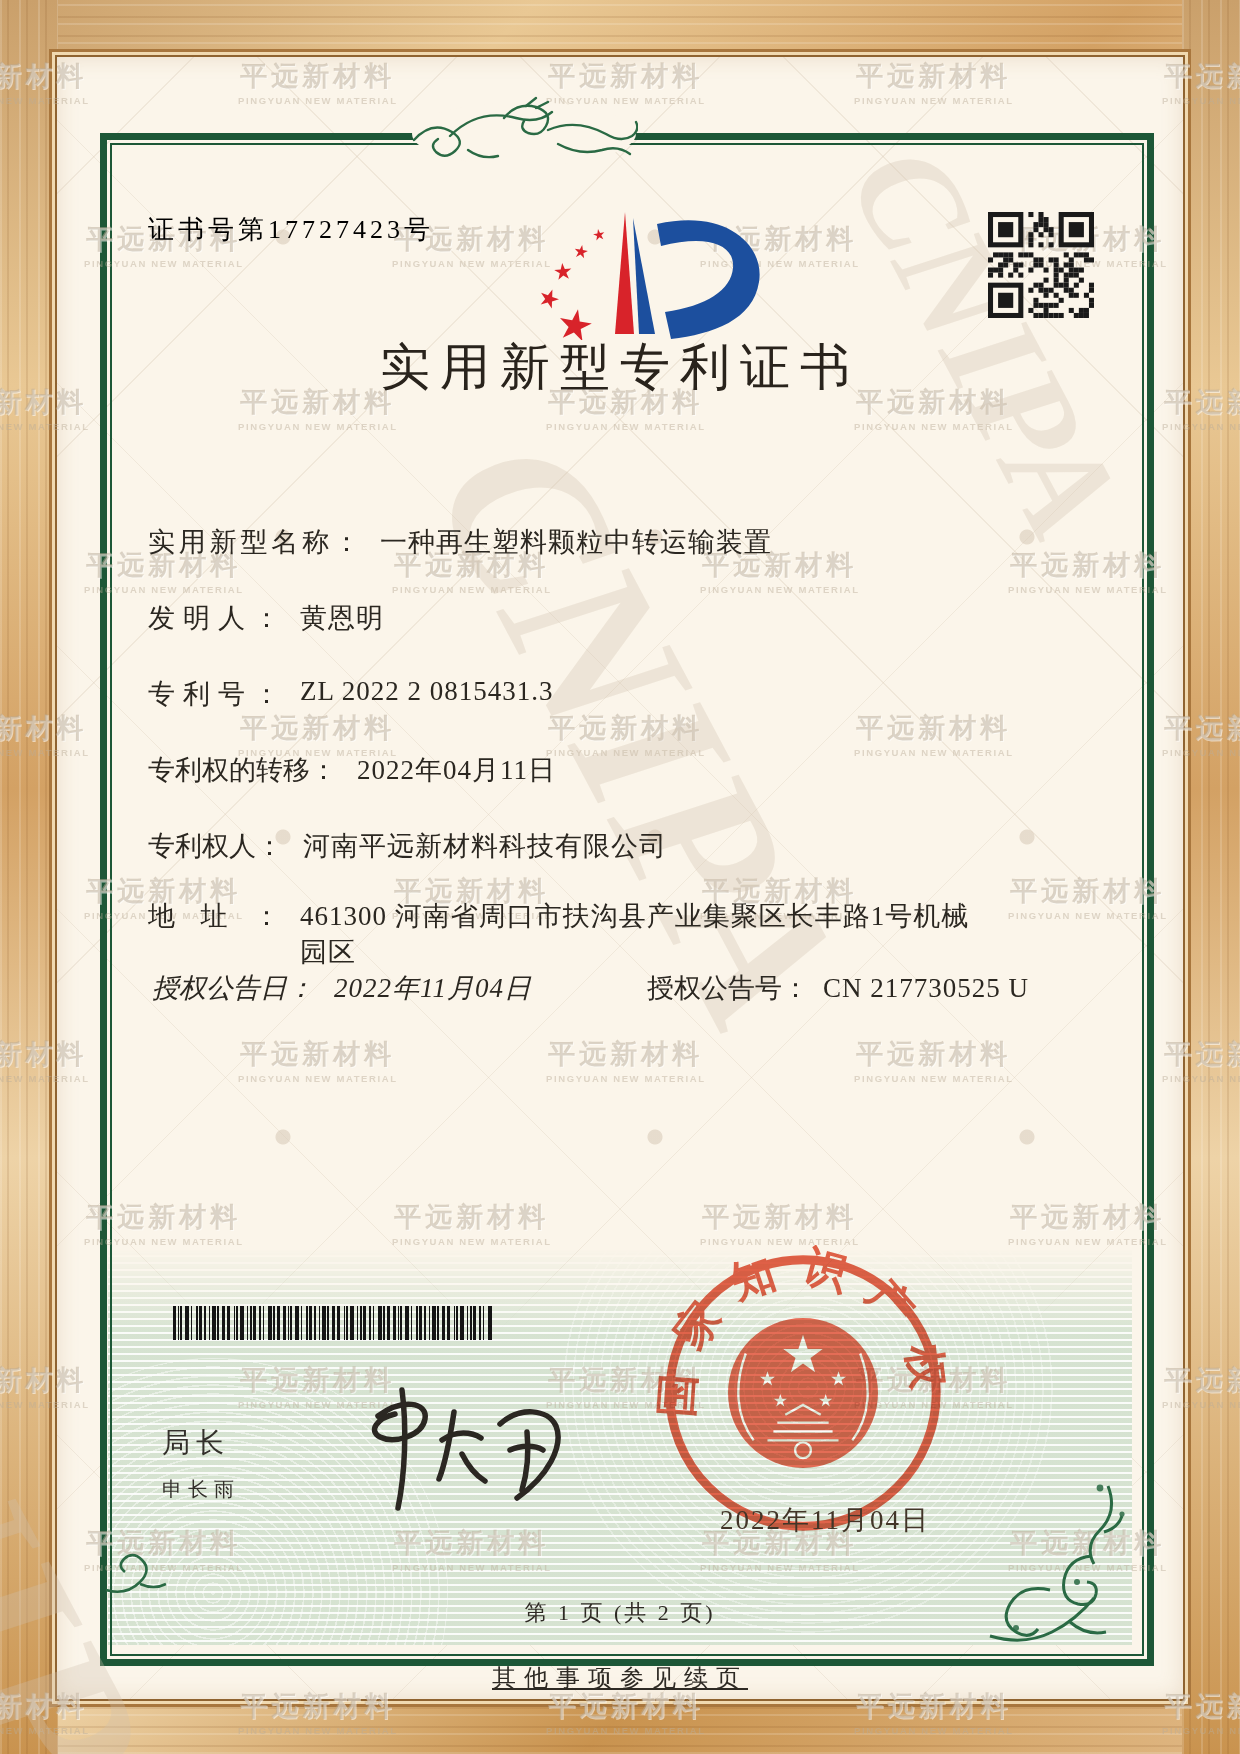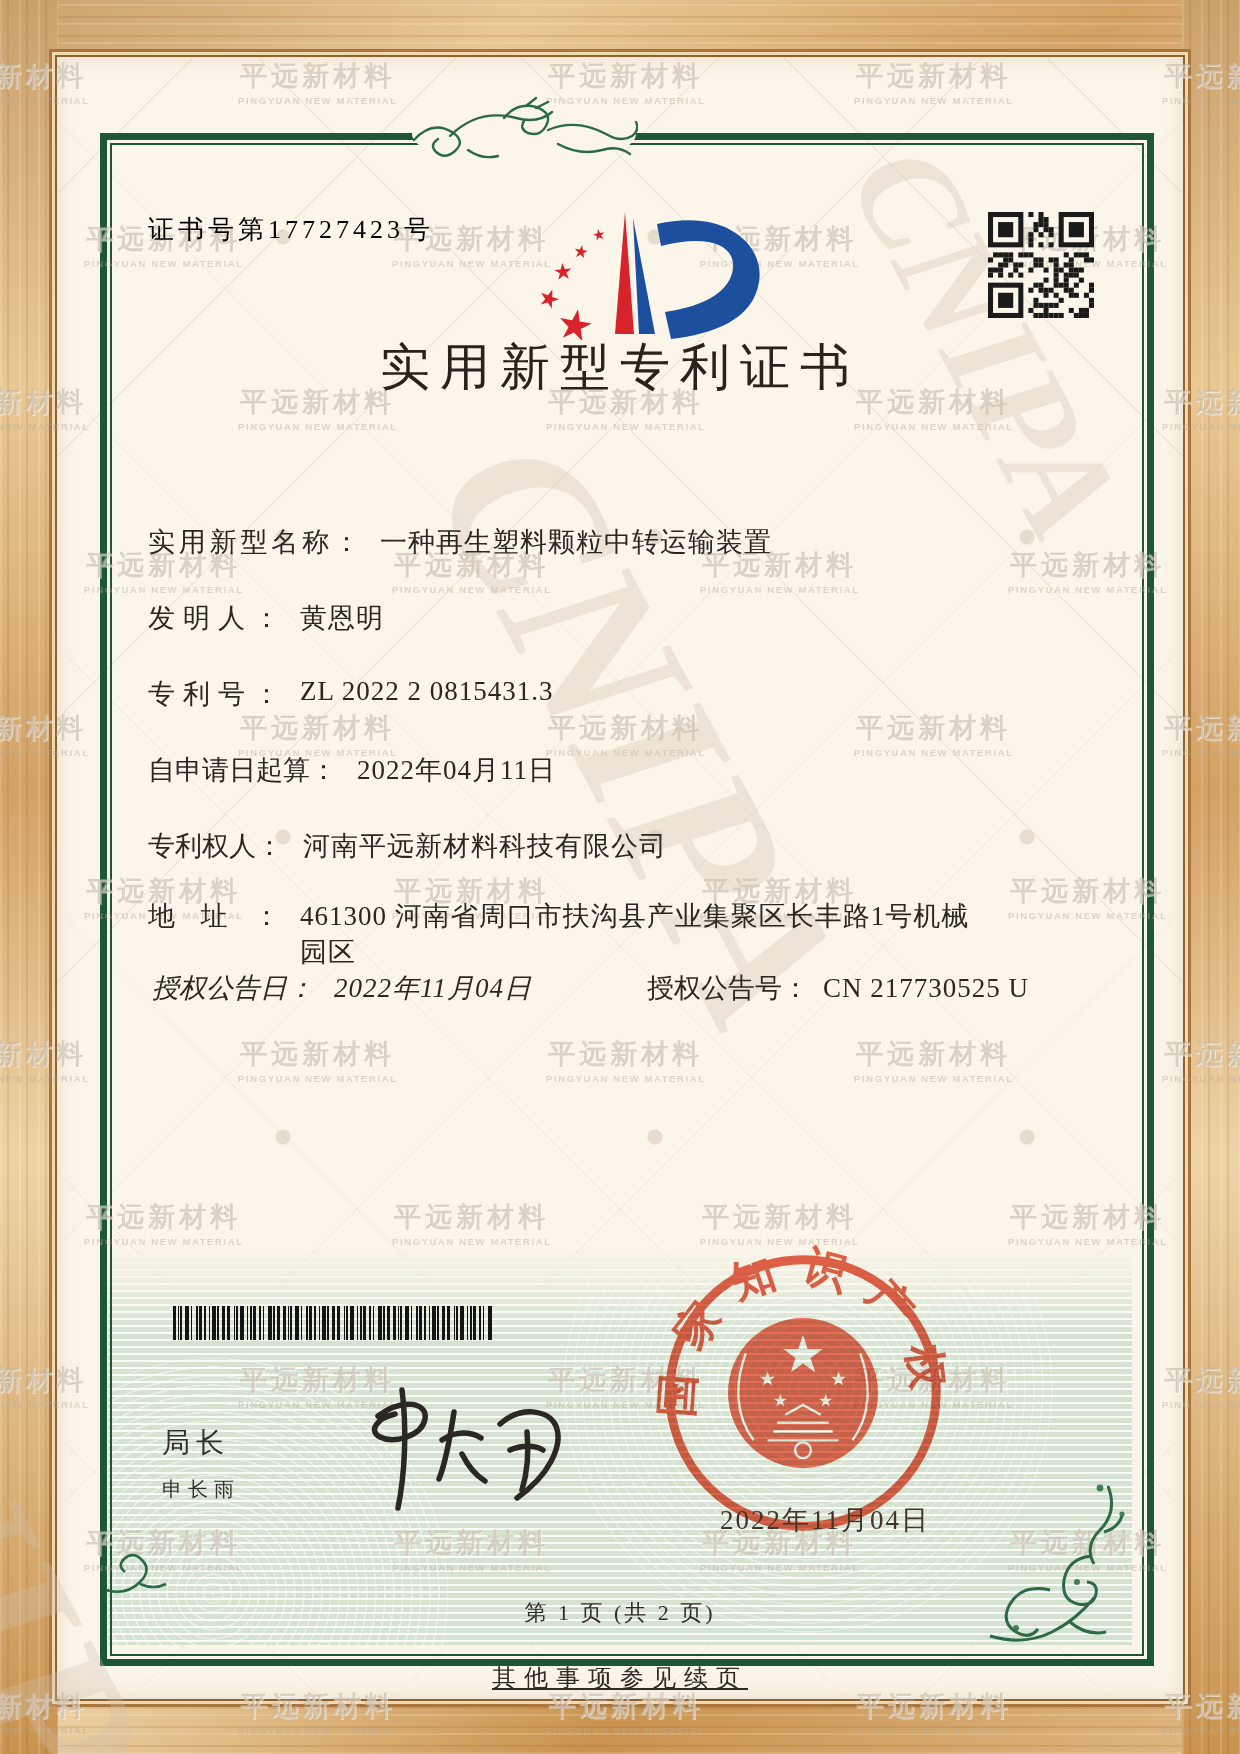--- a/index.html
+++ b/index.html
@@ -501,21 +501,21 @@
   <div class="abs frow" style="top:524px;font-family:Liberation Serif, serif;">
     <span class="flabel wide">实用新型名称：</span><span class="fvalue">一种再生塑料颗粒中转运输装置</span>
   </div>
   <div class="abs frow" style="top:600px;">
     <span class="flabel">发明人：</span><span class="fvalue">黄恩明</span>
   </div>
   <div class="abs frow" style="top:676px;">
     <span class="flabel">专利号：</span><span class="fvalue">ZL 2022 2 0815431.3</span>
   </div>
   <div class="abs frow" style="top:752px;">
-    <span class="flabel">自申请日起算：</span><span class="fvalue">2022年04月11日</span>
+    <span class="flabel">专利权的转移：</span><span class="fvalue">2022年04月11日</span>
   </div>
   <div class="abs frow" style="top:828px;">
     <span class="flabel">专利权人：</span><span class="fvalue">河南平远新材料科技有限公司</span>
   </div>
   <div class="abs frow" style="top:898px;">
     <span class="flabel">地址：</span><span class="fvalue" style="max-width:690px;">461300 河南省周口市扶沟县产业集聚区长丰路1号机械园区</span>
   </div>
   <div id="row-grant" class="abs frow" style="top:970px;height:40px;">
     <span class="grp" style="left:4px;font-style:italic;">
       <span class="flabel">授权公告日：</span><span class="fvalue">2022年11月04日</span>

